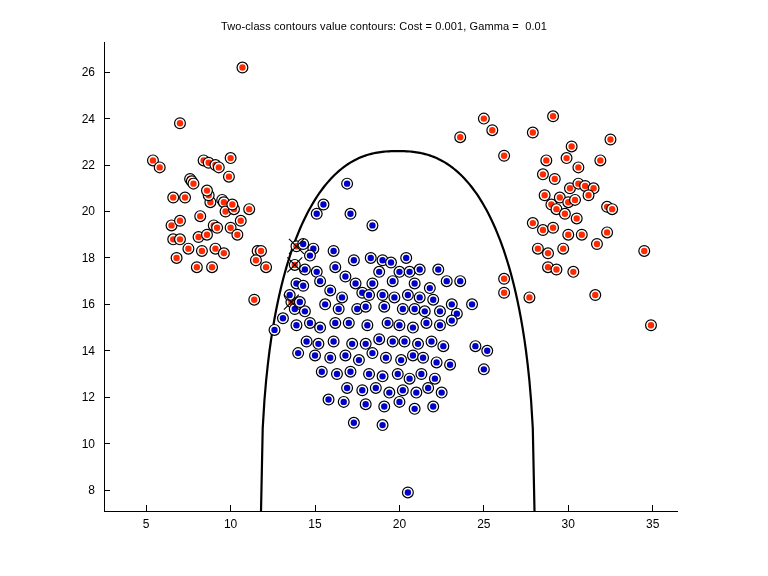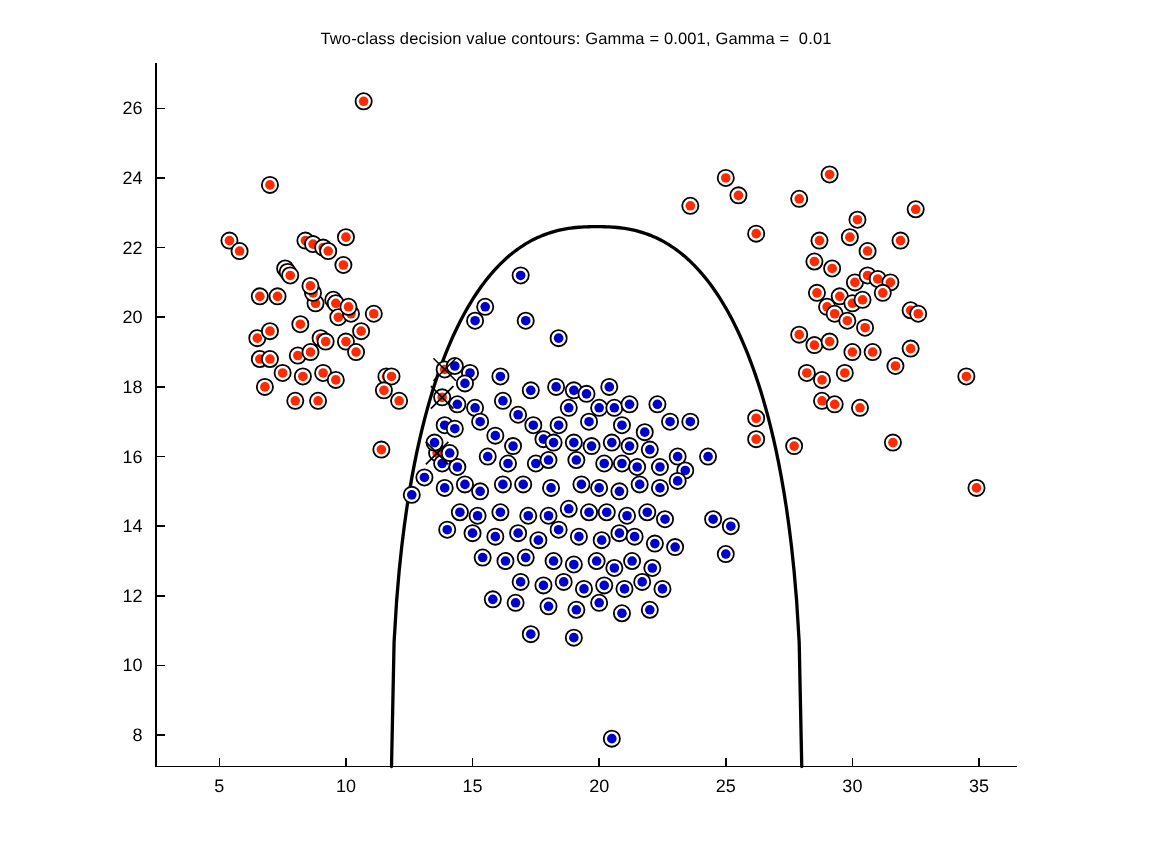--- a/index.html
+++ b/index.html
@@ -68,21 +68,21 @@
   .sv-cross {
     stroke: #000000;
     stroke-width: 1.1;
   }
 </style>
 </head>
 <body>
 
 <div id="figure">
 
-  <div id="plot-title">Two-class decision value contours: Gamma = 0.001, Gamma =  0.01</div>
+  <div id="plot-title">Two-class contours value contours: Cost = 0.001, Gamma =  0.01</div>
 
   <svg id="axes-svg" width="768" height="576" xmlns="http://www.w3.org/2000/svg">
     <g id="axis-lines">
         <path d="M 104 511 L 678 511" class="axis-line"></path>
         <path d="M 104 511 L 104 42" class="axis-line"></path>
       </g>
     <g id="tick-marks">
         <line x1="146.2058823529412" y1="511" x2="146.2058823529412" y2="505" class="tick-mark"></line>
         <line x1="230.61764705882354" y1="511" x2="230.61764705882354" y2="505" class="tick-mark"></line>
         <line x1="315.02941176470586" y1="511" x2="315.02941176470586" y2="505" class="tick-mark"></line>

